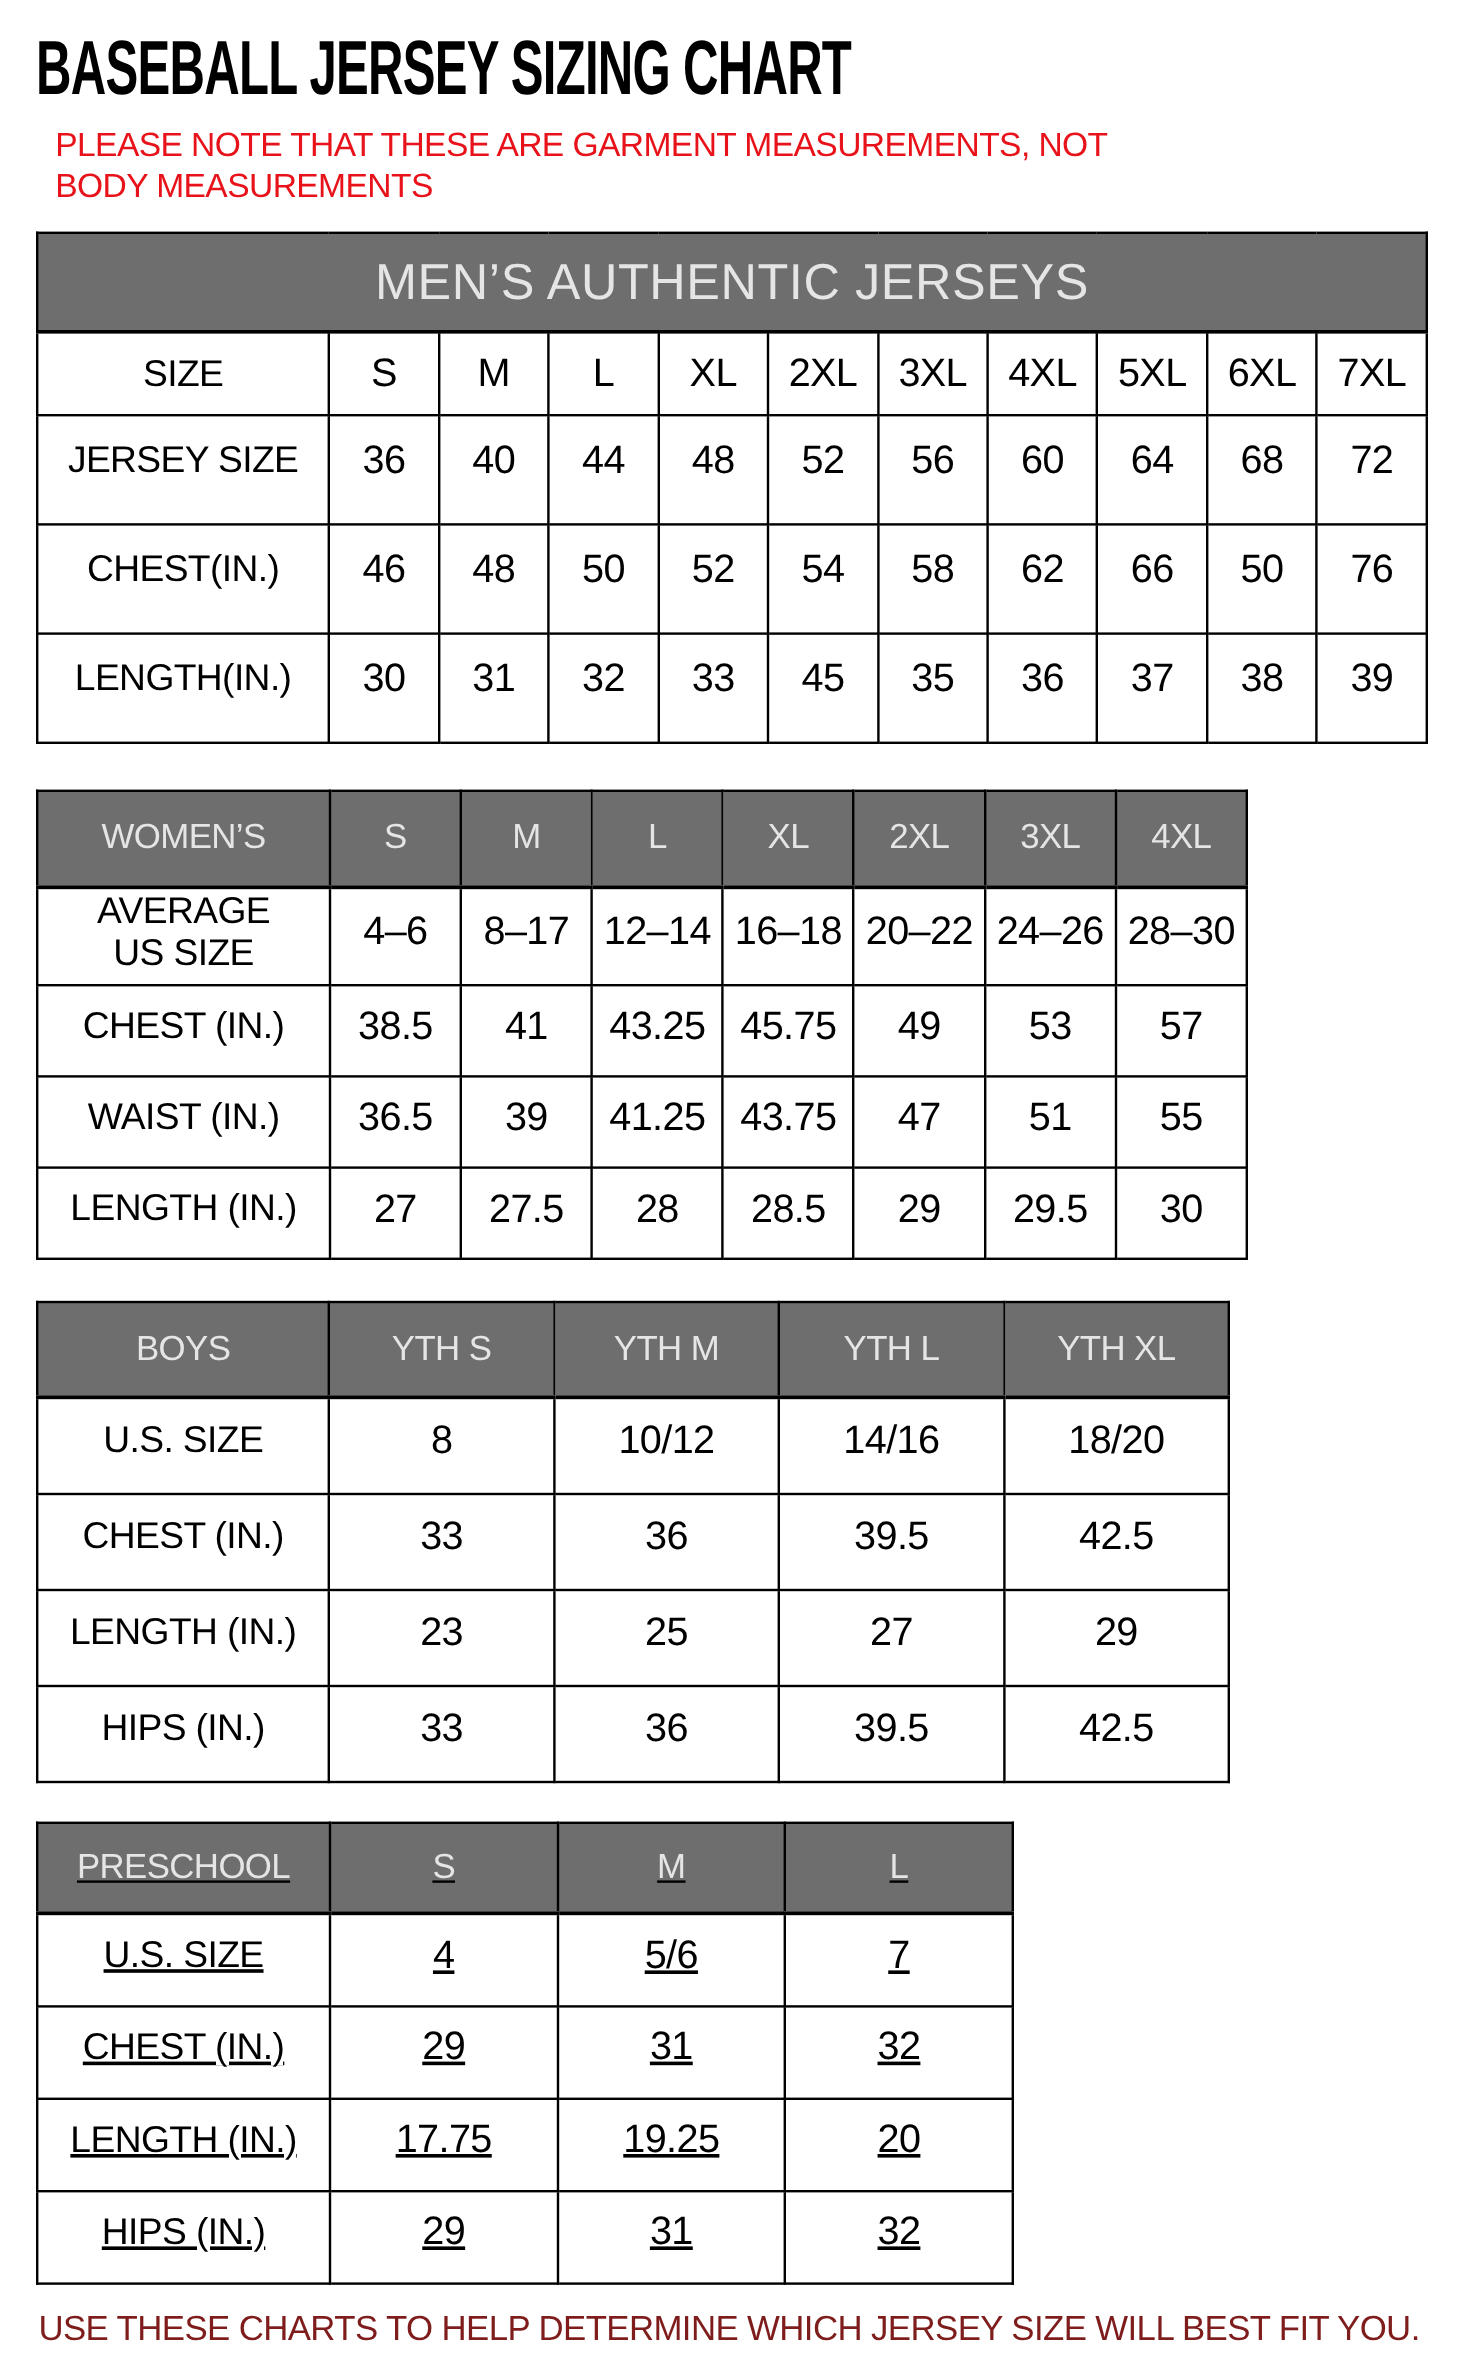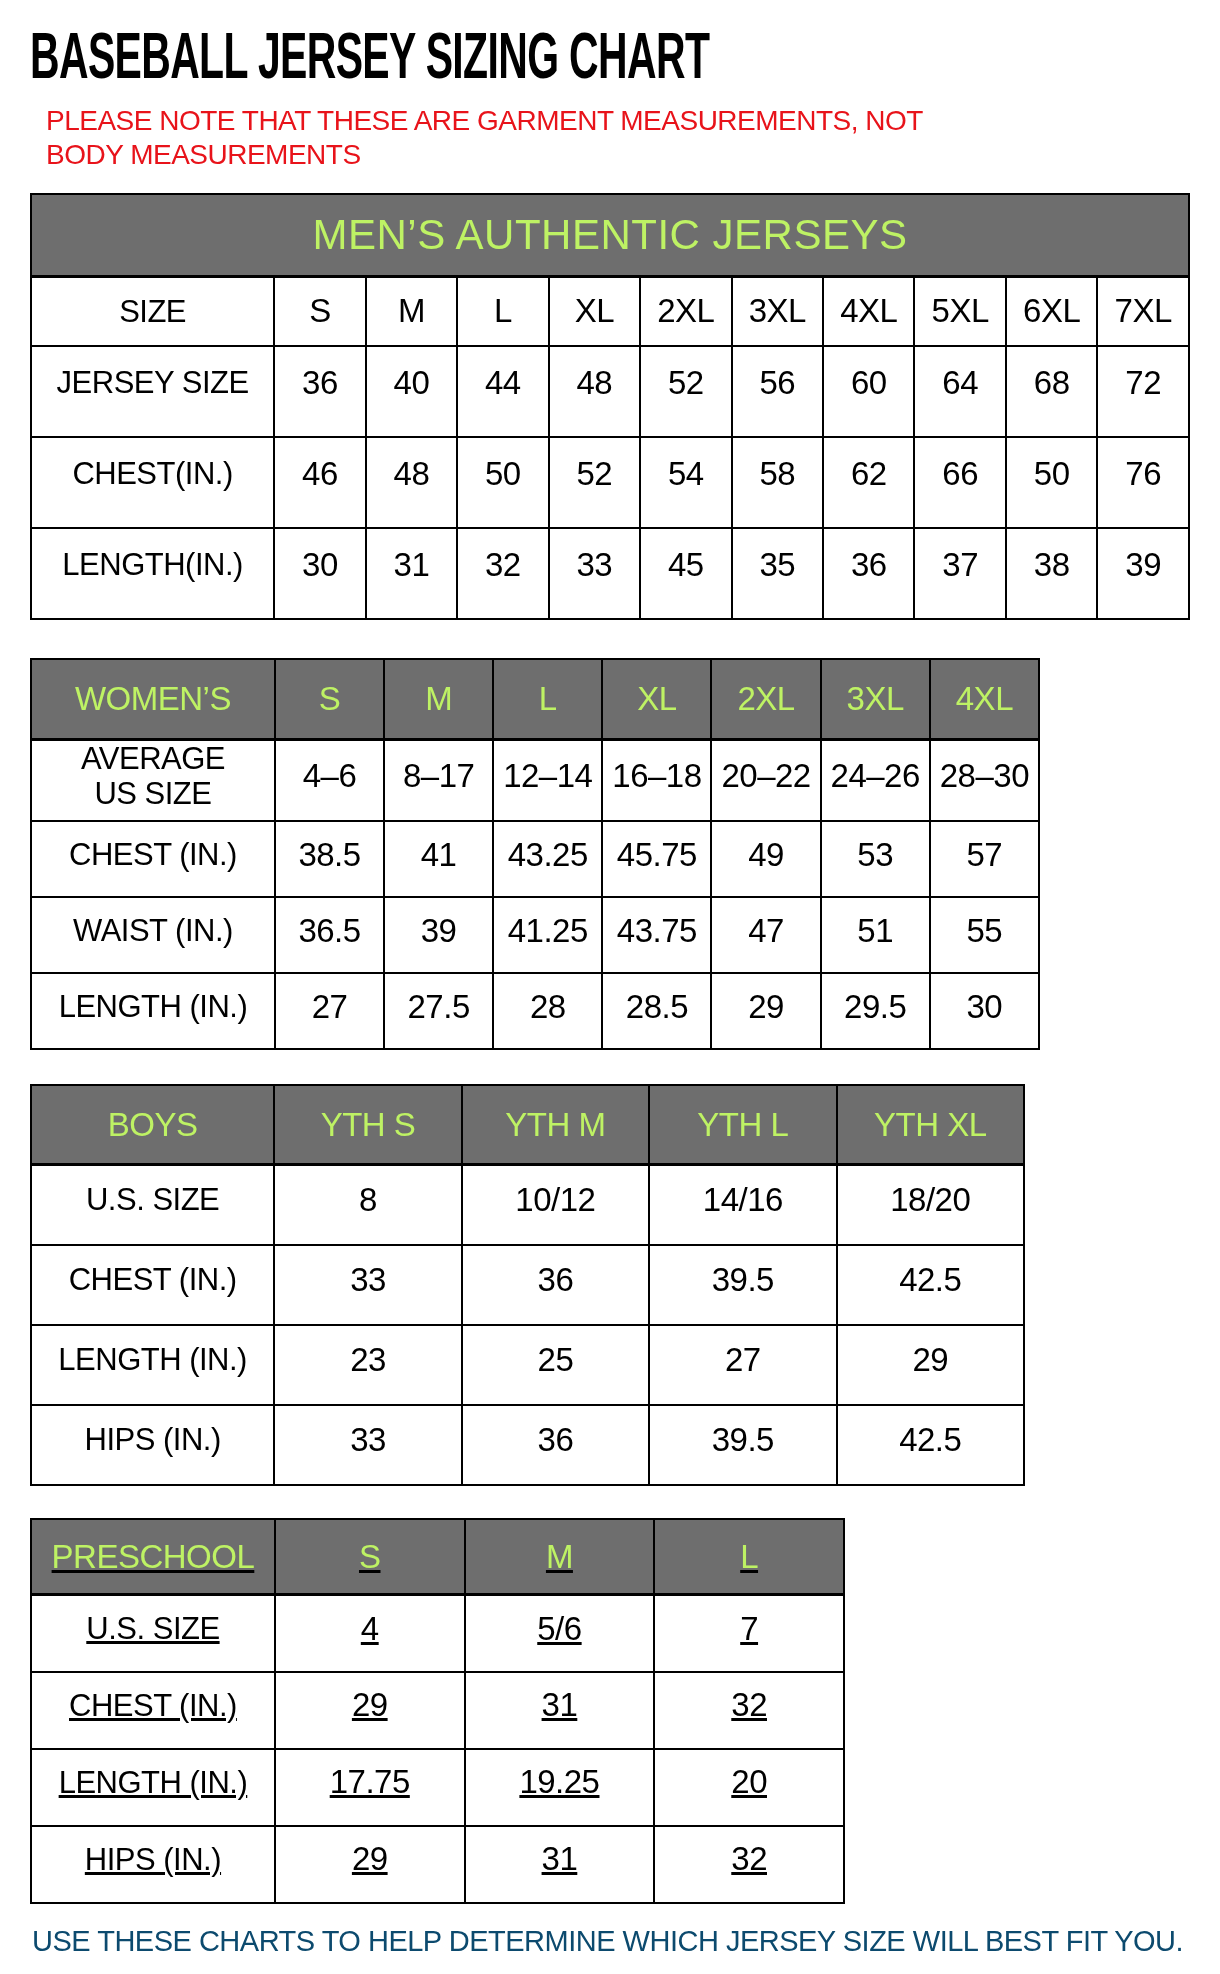--- a/index.html
+++ b/index.html
@@ -29,52 +29,52 @@
     line-height:1.2;
     font-weight:400;
     letter-spacing:-0.5px;
     color:#E8131A;
   }
   .footer-note{
     margin:20px 0 0 2px;
     font-size:29px;
     line-height:34px;
     letter-spacing:-0.5px;
-    color:#0c4a6e;
+    color:#7f1d1d;
     white-space:nowrap;
   }
 
   table.size-table{
     border-collapse:collapse;
     table-layout:fixed;
     border:2px solid #000;
     letter-spacing:-0.5px;
   }
   table.size-table th,
   table.size-table td{
     border:2px solid #000;
     text-align:center;
     vertical-align:middle;
     padding:0;
     overflow:hidden;
   }
   
   td.banner-cell{
     background:#6E6E6E;
-    color:#bef264;
+    color:#e5e5e5;
     font-size:42px;
     font-weight:400;
     letter-spacing:0.5px;
     border-bottom:3px solid #000 !important;
   }
   
   th.ghead{
     background:#6E6E6E;
-    color:#bef264;
-    font-size:33px;
+    color:#e5e5e5;
+    font-size:29px;
     font-weight:400;
     border-bottom:3px solid #000 !important;
   }
   th.label{
     font-weight:400;
     font-size:31px;
     background:#fff;
     white-space:pre-line;
     line-height:1.15;
   }

